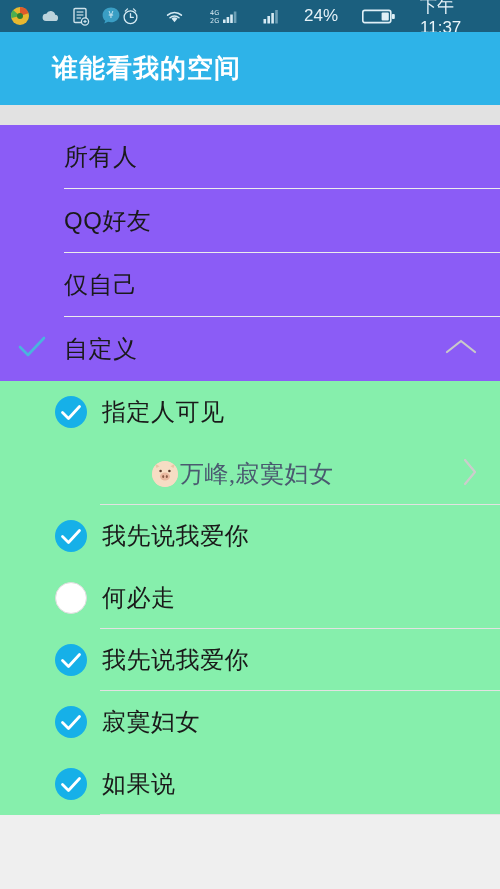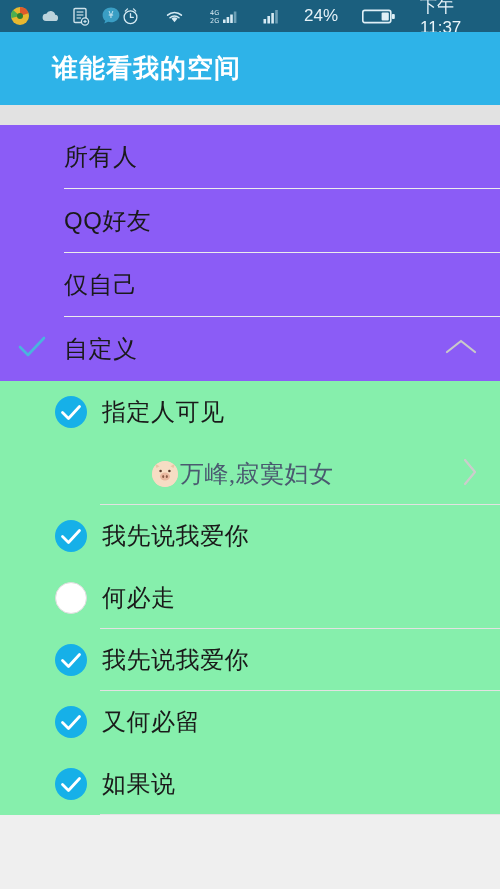--- a/index.html
+++ b/index.html
@@ -298,21 +298,21 @@
       <div class="sep"></div>
     </div>
 
     <div class="cb-row">
       <div class="cb-box">
         <svg width="34" height="34" viewBox="0 0 34 34">
           <circle cx="17" cy="17" r="16" fill="#16b0e8"></circle>
           <path d="M8.5 17.5 L14.5 23.5 L25.5 11.5" fill="none" stroke="#ffffff" stroke-width="2.8" stroke-linecap="round" stroke-linejoin="round"></path>
         </svg>
       </div>
-      <div class="cb-label">又何必留</div>
+      <div class="cb-label">寂寞妇女</div>
     </div>
 
     <div class="cb-row">
       <div class="cb-box">
         <svg width="34" height="34" viewBox="0 0 34 34">
           <circle cx="17" cy="17" r="16" fill="#16b0e8"></circle>
           <path d="M8.5 17.5 L14.5 23.5 L25.5 11.5" fill="none" stroke="#ffffff" stroke-width="2.8" stroke-linecap="round" stroke-linejoin="round"></path>
         </svg>
       </div>
       <div class="cb-label">如果说</div>

